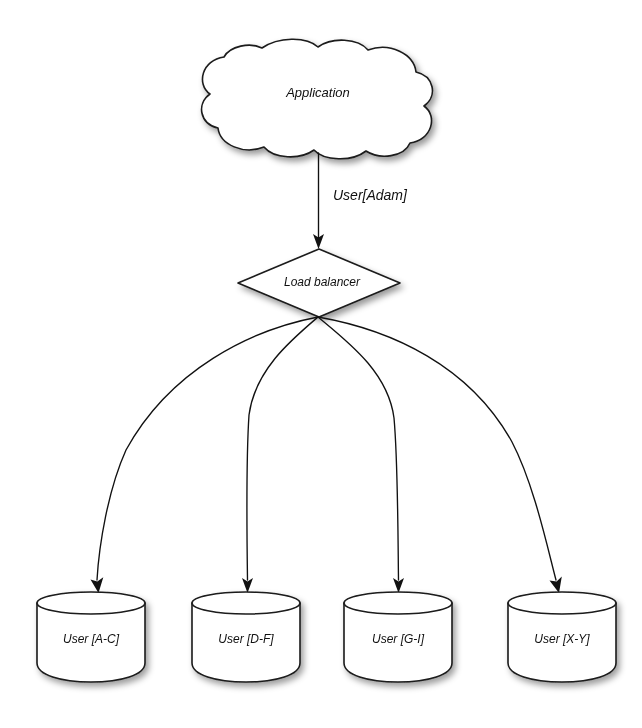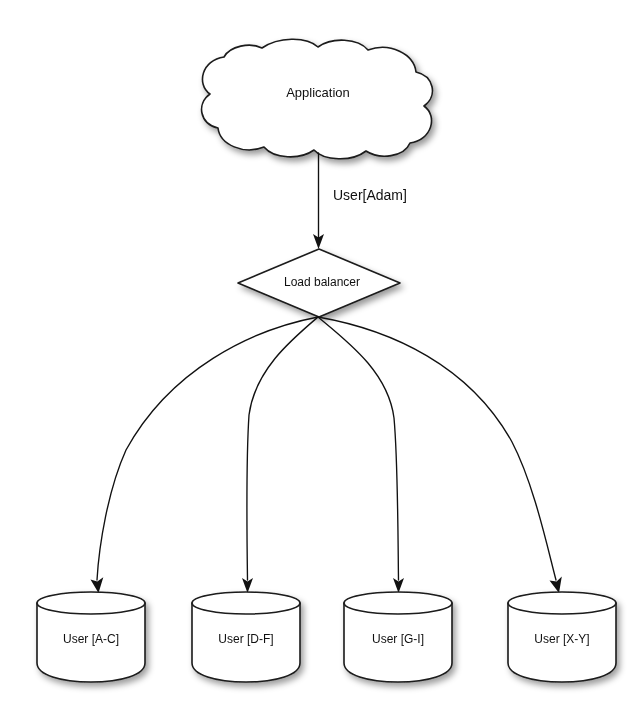--- a/index.html
+++ b/index.html
@@ -13,20 +13,21 @@
     height: 728px;
     position: relative;
     overflow: hidden;
     font-family: "Liberation Sans", "DejaVu Sans", sans-serif;
   }
   #diagram-root {
     position: absolute;
     inset: 0;
     width: 642px;
     height: 728px;
+    font-style: italic;
   }
   svg#diagram-canvas {
     position: absolute;
     top: 0;
     left: 0;
     width: 642px;
     height: 728px;
     display: block;
   }
   .node-shape {

